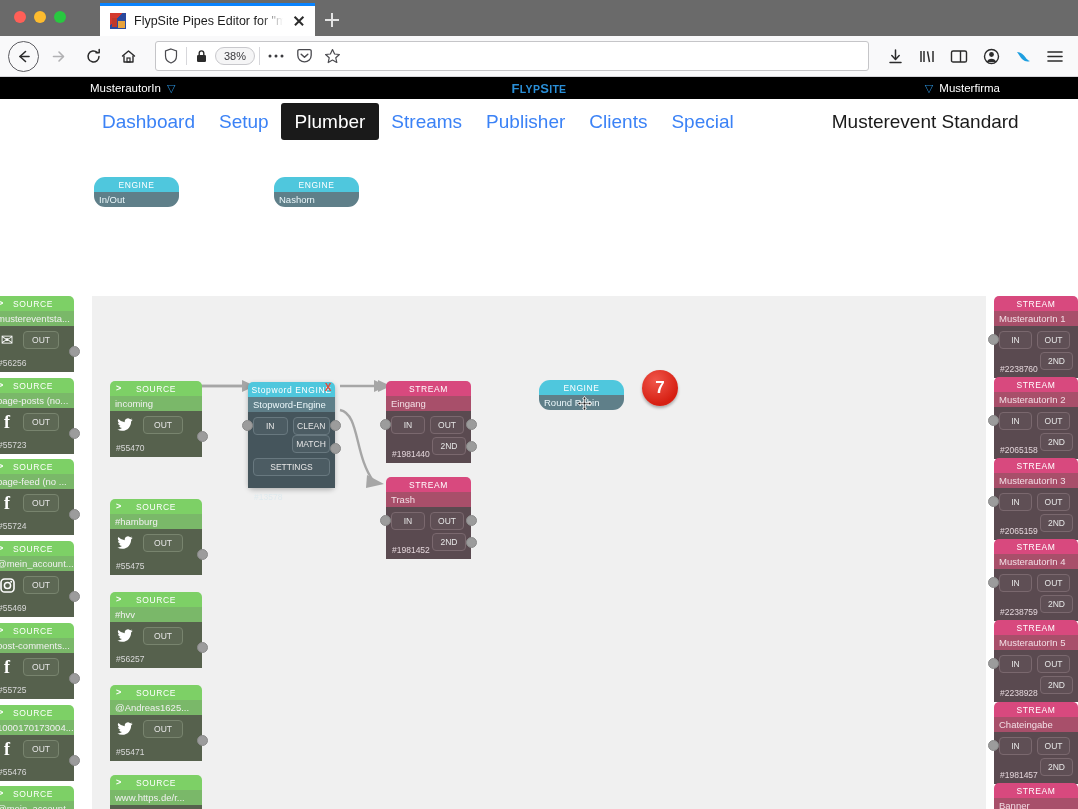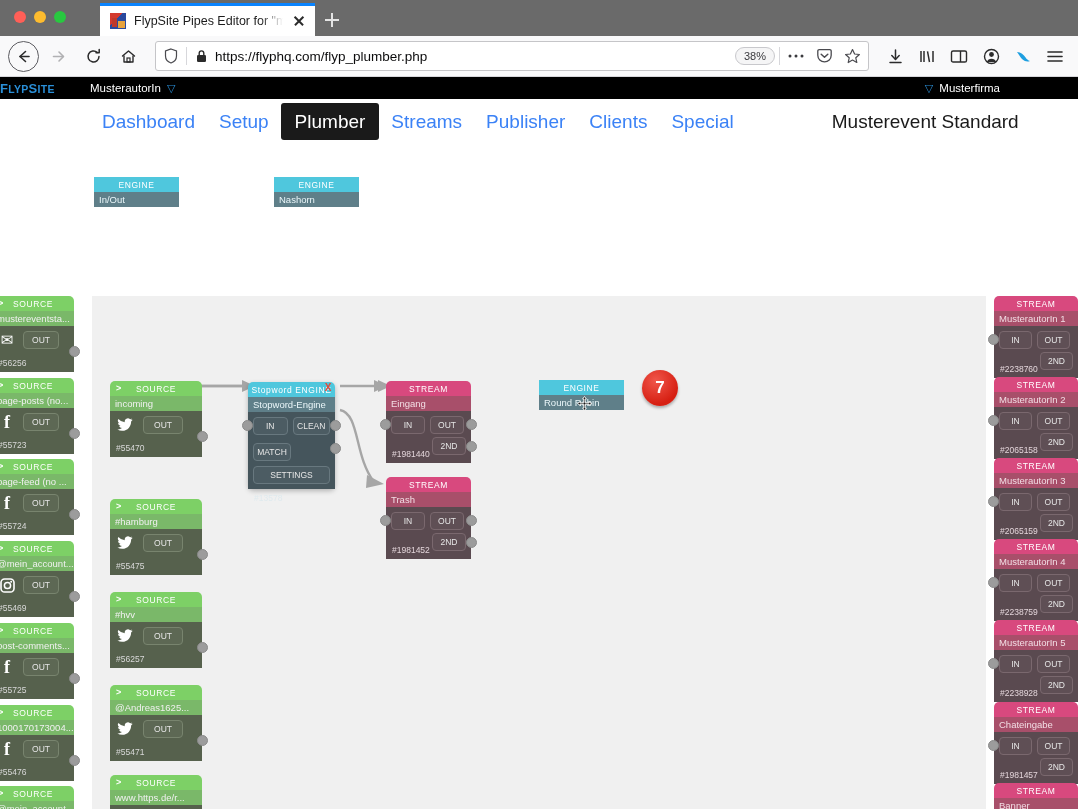--- a/index.html
+++ b/index.html
@@ -105,21 +105,21 @@
     height: 22px; background: #000; display: flex; align-items: center;
     position: relative; padding: 0 0 0 90px;
   }
   .topbar-left, .topbar-right {
     display: flex; align-items: center; gap: 6px;
     font-size: 11.5px; color: #fff; cursor: pointer;
   }
   .topbar-right { position: absolute; right: 78px; }
   .chev { color: #2a8fd8; font-size: 11px; }
   .brand {
-    position: absolute; left: 0; right: 0; 
+    position: absolute; left: 0; right: 0; text-align: center;
     font-size: 13px; color: #2a8fd8; letter-spacing: .3px; font-weight: 600;
     pointer-events: none;
   }
   .brand .sm { font-size: 10.5px; }
 
   .mainnav {
     height: 46px; background: #fff; display: flex; align-items: center;
     padding-left: 90px; gap: 0; border-bottom: 1px solid #fff;
   }
   .navitem {
@@ -193,21 +193,21 @@
   .n-engine .node-name { background: #5f7f89; color: #eaf6f9; }
   .n-engine .node-body { background: #45555c; }
   .n-engine .port { background: #4c5c63; border-color: #68787f; }
   .n-engine .node-id { color: #dfeaee; }
   .node-x {
     position: absolute; right: 3px; top: 1px; color: #e24a3c;
     font-size: 10px; font-weight: bold; cursor: pointer; line-height: 1;
   }
 
   .engine-tag {
-    position: absolute; width: 85px; border-radius: 0; overflow: hidden; cursor: pointer;
+    position: absolute; width: 85px; border-radius: 11px; overflow: hidden; cursor: pointer;
   }
   .engine-tag .et-hd { background: #4fc7dd; color: #fff; font-size: 8.5px; text-align: center; padding: 3px 0 2px; letter-spacing: .6px; }
   .engine-tag .et-nm { background: #5f7f89; color: #eaf6f9; font-size: 9.5px; padding: 2px 5px; }
 
   .apply-btn {
     position: absolute; right: 95px; top: 33px;
     border: 1px solid #d6d6d6; border-radius: 16px; background: #fff;
     font-size: 12.5px; color: #4a4a4a; padding: 7px 16px; cursor: pointer;
   }
 
@@ -277,21 +277,20 @@
           <path d="M7 1 L12.5 3 V8 C12.5 11.5 9.8 14 7 15 C4.2 14 1.5 11.5 1.5 8 V3 Z" fill="none" stroke="#4a4a4f" stroke-width="1.2"></path>
         </svg>
     </span>
     <span class="url-sep"></span>
     <span class="url-lock">
       <svg width="13" height="15" viewBox="0 0 13 15">
           <rect x="2" y="6" width="9" height="7" rx="1.3" fill="#2b2b2b"></rect>
           <path d="M4.2 6 V4.2 a2.3 2.3 0 0 1 4.6 0 V6" fill="none" stroke="#2b2b2b" stroke-width="1.4"></path>
         </svg>
     </span>
-    <span class="url-text">https://flyphq.com/flyp_plumber.php</span>
     <span class="zoom-badge">38%</span>
     <span class="url-sep"></span>
     <span class="url-icon">
       <svg width="18" height="6" viewBox="0 0 18 6">
           <circle cx="3" cy="3" r="1.5" fill="#3a3a3e"></circle>
           <circle cx="9" cy="3" r="1.5" fill="#3a3a3e"></circle>
           <circle cx="15" cy="3" r="1.5" fill="#3a3a3e"></circle>
         </svg>
     </span>
     <span class="url-icon">
@@ -583,21 +582,21 @@
       </div>
 
       <div class="node n-engine" style="left:156px; top:86px; width:87px; box-shadow:0 2px 5px rgba(0,0,0,.25);">
         <div class="node-hd">Stopword ENGINE<span class="node-x">X</span></div>
         <div class="node-name">Stopword-Engine</div>
         <div class="node-body" style="min-height:76px;">
           <div style="display:flex;gap:5px;">
             <span class="port" style="width:35px;">IN</span>
             <span class="port" style="width:38px;">CLEAN</span>
           </div>
-          <div style="display:flex;margin-top:8px;">
+          <div style="display:flex;justify-content:flex-end;margin-top:0;">
             <span class="port" style="width:38px;">MATCH</span>
           </div>
           <div style="margin-top:5px;">
             <span class="port" style="display:block;width:100%;">SETTINGS</span>
           </div>
           <span class="knob" style="left:-6px; top:8px;"></span>
           <span class="knob" style="right:-6px; top:8px;"></span>
           <span class="knob" style="right:-6px; top:31px;"></span>
           <div class="node-id" style="bottom:-14px;">#13578</div>
         </div>

